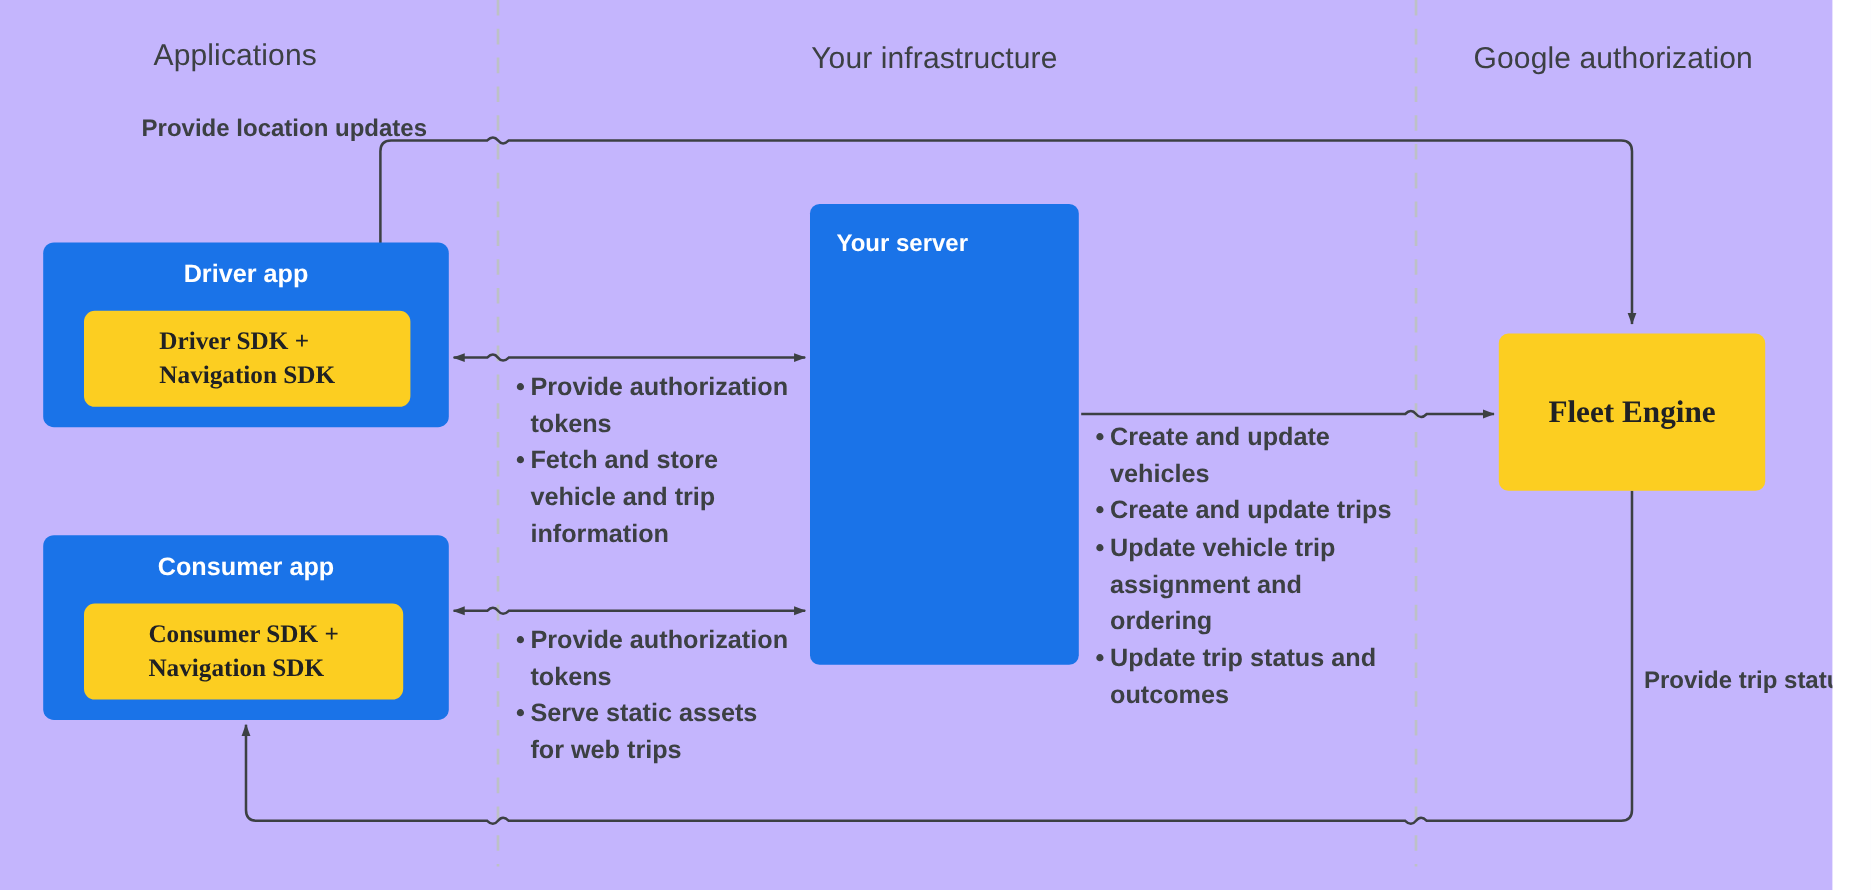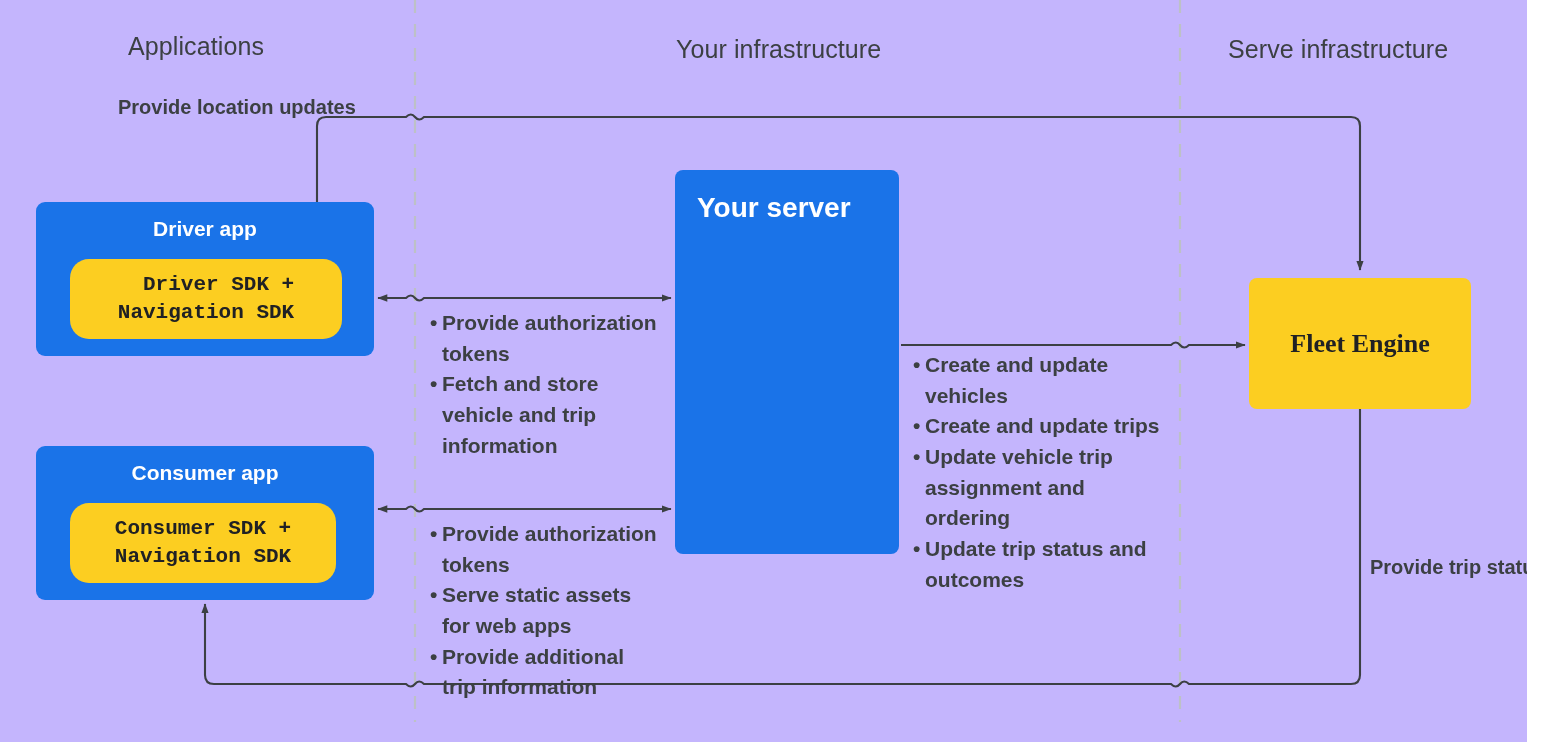--- a/index.html
+++ b/index.html
@@ -56,51 +56,51 @@
     text-align: center;
     color: #ffffff;
     font-size: 21px;
     font-weight: bold;
     font-family: "Liberation Sans", sans-serif;
     white-space: nowrap;
   }
   .sdk-box {
     position: absolute;
     background: #fcce21;
-    border-radius: 19px;
+    border-radius: 9px;
     display: flex;
     align-items: center;
     justify-content: center;
-    text-align: right;
+    text-align: left;
     color: #202124;
     font-size: 21px;
     font-weight: bold;
     line-height: 1.32;
-    font-family: Liberation Mono, monospace;
+    font-family: Liberation Serif, serif;
   }
 
   #box-driver-app   { left: 36px; top: 202px; width: 338px; height: 154px; }
   #box-driver-app .app-title { top: 15px; }
   #box-driver-sdk   { left: 34px; top: 57px; width: 272px; height: 80px; }
 
   #box-consumer-app { left: 36px; top: 446px; width: 338px; height: 154px; padding-left: 22px; }
   #box-consumer-app .app-title { top: 15px; }
   #box-consumer-sdk { left: 34px; top: 57px; width: 266px; height: 80px; }
 
   #box-your-server {
     position: absolute;
     left: 675px; top: 170px; width: 224px; height: 384px;
     background: #1a73e8;
     border-radius: 8px;
   }
   #box-your-server .server-title {
     position: absolute;
     left: 22px; top: 22px;
     color: #ffffff;
-    font-size: 28px;
+    font-size: 20px;
     font-weight: bold;
     white-space: nowrap;
     font-family: "Liberation Sans", sans-serif;
   }
 
   #box-fleet-engine {
     position: absolute;
     left: 1249px; top: 278px; width: 222px; height: 131px;
     background: #fcce21;
     border-radius: 8px;
@@ -186,21 +186,21 @@
     <path d="M901,345 L1171,345 q5,-5 9,0 q4,5 9,0 L1245,345" fill="none" stroke="#3c4043" stroke-width="2.1" marker-end="url(#arrow-end)"></path>
 
     <path d="M1360,409 L1360,675 Q1360,684 1351,684
              L1189,684 q-5,-5 -9,0 q-4,5 -9,0
              L424,684 q-5,-5 -9,0 q-4,5 -9,0
              L214,684 Q205,684 205,675 L205,604" fill="none" stroke="#3c4043" stroke-width="2.1" marker-end="url(#arrow-end)"></path>
   </svg>
 
   <div class="zone-title" id="zone-applications">Applications</div>
   <div class="zone-title" id="zone-your-infra">Your infrastructure</div>
-  <div class="zone-title" id="zone-google-infra">Serve infrastructure</div>
+  <div class="zone-title" id="zone-google-infra">Google authorization</div>
 
   <div class="app-box" id="box-driver-app">
     <div class="app-title">Driver app</div>
     <div class="sdk-box" id="box-driver-sdk">
       <div>
         <div>Driver SDK +</div>
         <div>Navigation SDK</div>
       </div>
     </div>
   </div>
@@ -230,22 +230,21 @@
   <div class="note" id="note-driver-server">
     <ul>
       <li>Provide authorization tokens</li>
       <li>Fetch and store vehicle and trip information</li>
     </ul>
   </div>
 
   <div class="note" id="note-consumer-server">
     <ul>
       <li>Provide authorization tokens</li>
-      <li>Serve static assets for web apps</li>
-      <li>Provide additional trip information</li>
+      <li>Serve static assets for web trips</li>
     </ul>
   </div>
 
   <div class="note" id="note-server-fleet">
     <ul>
       <li>Create and update vehicles</li>
       <li>Create and update trips</li>
       <li>Update vehicle trip assignment and ordering</li>
       <li>Update trip status and outcomes</li>
     </ul>

